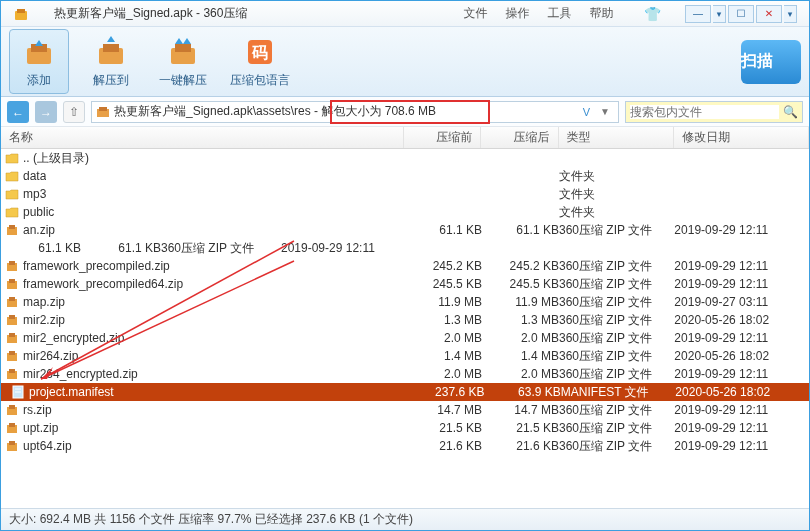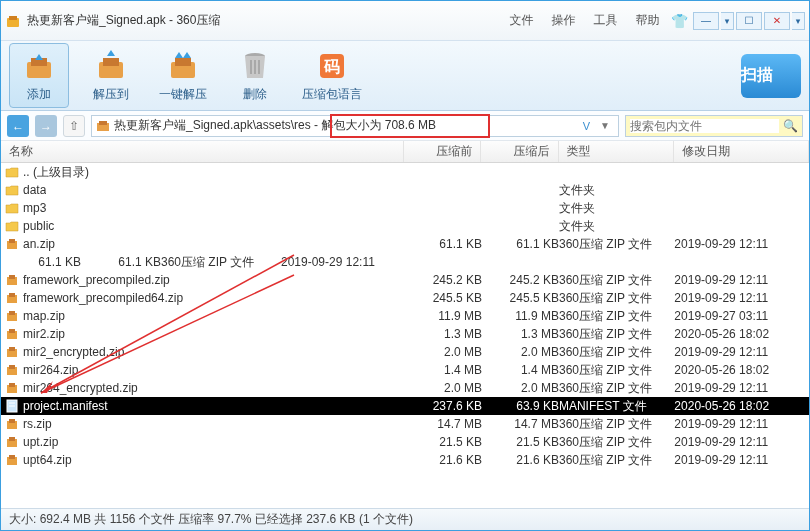--- a/index.html
+++ b/index.html
@@ -1,19 +1,19 @@
 <!DOCTYPE html>
 <html><head>
 <meta charset="utf-8">
 <style>
 * { margin: 0; padding: 0; box-sizing: border-box; }
 body { font-family: "Microsoft YaHei", "SimSun", Arial, sans-serif; font-size: 12px; background: #fff; color: #333; overflow: hidden; }
 .window { width: 810px; height: 531px; border: 1px solid #3b9fe0; display: flex; flex-direction: column; background: #fff; }
 
-.titlebar { height: 40px; background: linear-gradient(#fdfefe,#f0f5f9); display: flex; align-items: center; padding: 0 4px; border-bottom: 1px solid #d4e2ef; }
+.titlebar { height: 26px; background: linear-gradient(#fdfefe,#f0f5f9); display: flex; align-items: center; padding: 0 12px; border-bottom: 1px solid #d4e2ef; gap: 19px; }
 .titlebar .title-icon { width: 16px; height: 16px; margin-right: 6px; }
 .titlebar .title-text { flex: 0 0 auto; color: #333; }
 .titlebar .menu { display: flex; gap: 18px; margin-left: auto; margin-right: 12px; color: #555; }
 .titlebar .menu span { cursor: pointer; }
 .titlebar .winbtns { display: flex; gap: 2px; align-items: center; }
 .titlebar .winbtns .wbtn { width: 26px; height: 18px; border: 1px solid #a9cbe6; background: #eaf4fc; display: flex; align-items: center; justify-content: center; font-size: 10px; color: #2d6aa0; cursor: pointer; }
 .titlebar .winbtns .wbtn.close { color: #d03030; }
 .titlebar .winbtns .dd { width:13px; height:18px; display:flex; align-items:center; justify-content:center; font-size:9px; color:#2d6aa0; border:1px solid #a9cbe6; border-left:0; background:#eaf4fc; }
 .titlebar .shirt { color:#3fa0e0; font-size:14px; margin-right:4px; }
 
@@ -41,21 +41,21 @@
 .columns { height: 22px; background: linear-gradient(#fdfdfd,#f0f0f0); border-bottom:1px solid #d6d6d6; display:flex; align-items:center; color:#555; }
 .columns .col { padding:0 8px; border-right:1px solid #e3e3e3; height:100%; display:flex; align-items:center;font-family:Liberation Mono, monospace; }
 .c-name { width: 420px; }
 .c-before { width: 80px; text-align:right; justify-content:flex-end; }
 .c-after { width: 80px; text-align:right; justify-content:flex-end; }
 .c-type { width: 120px; }
 .c-date { width: 140px; }
 
 .filelist { flex:1; overflow:auto; background:#fff; position:relative; }
 .row { display:flex; align-items:center; height:18px; padding:0; cursor:pointer; }
-.row.selected { background:#000000; color:#fff; }
+.row.selected { background:#c2410c; color:#fff;padding-left:6px; }
 .row .c-name { display:flex; align-items:center; gap:4px; padding-left:4px; }
 .row .fic { width:14px; height:14px; display:flex; align-items:center; justify-content:center; flex-shrink:0; }
 .row .fname { white-space:nowrap; overflow:hidden; text-overflow:ellipsis; }
 
 .statusbar { height:22px; background:linear-gradient(#f5f9fc,#e7eff6); border-top:1px solid #cddbe7; display:flex; align-items:center; padding:0 8px; color:#444; font-size:12px; }
 
 .arrow-svg { position:absolute; top:90px; left:18px; width:280px; height:145px; pointer-events:none; z-index:5; }
 
 
 .folder-fill { fill:#f5c84b; stroke:#c89a2e; stroke-width:0.5; }
@@ -112,32 +112,20 @@
     <div class="tbtn">
       <div class="ticon">
           <svg width="36" height="36" viewBox="0 0 36 36">
             <rect x="6" y="14" width="24" height="16" rx="2" fill="#e8a048"></rect>
             <rect x="10" y="10" width="16" height="8" fill="#c87830"></rect>
             <path d="M14 4 L18 10 L10 10 Z" fill="#3b9fe0"></path>
             <path d="M22 4 L26 10 L18 10 Z" fill="#3b9fe0"></path>
           </svg>
         </div>
       <div class="tlabel">一键解压</div>
-    </div>
-    <div class="tbtn">
-      <div class="ticon">
-          <svg width="36" height="36" viewBox="0 0 36 36">
-            <ellipse cx="18" cy="8" rx="10" ry="3" fill="#aaa"></ellipse>
-            <path d="M8 8 L10 30 L26 30 L28 8 Z" fill="#c8c8c8"></path>
-            <line x1="14" y1="12" x2="14" y2="26" stroke="#888"></line>
-            <line x1="18" y1="12" x2="18" y2="26" stroke="#888"></line>
-            <line x1="22" y1="12" x2="22" y2="26" stroke="#888"></line>
-          </svg>
-        </div>
-      <div class="tlabel">删除</div>
     </div>
     <div class="tbtn" style="width:70px">
       <div class="ticon">
           <svg width="36" height="36" viewBox="0 0 36 36">
             <rect x="6" y="6" width="24" height="24" rx="4" fill="#f07838"></rect>
             <text x="18" y="24" font-size="16" fill="#fff" text-anchor="middle" font-weight="bold">码</text>
           </svg>
         </div>
       <div class="tlabel">压缩包语言</div>
     </div>

